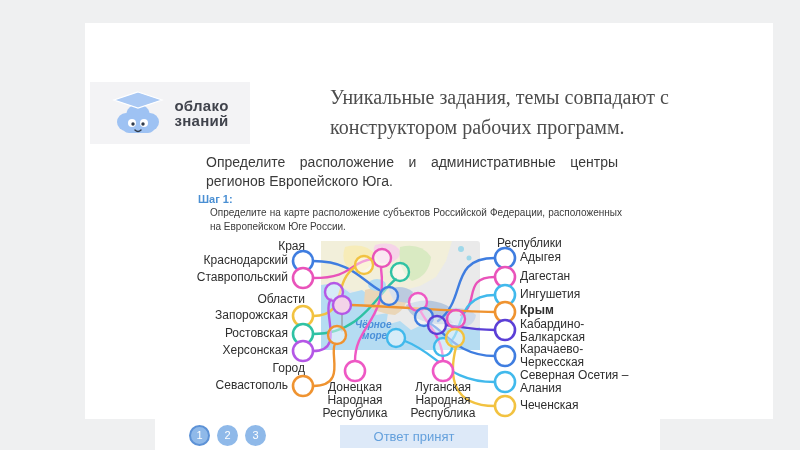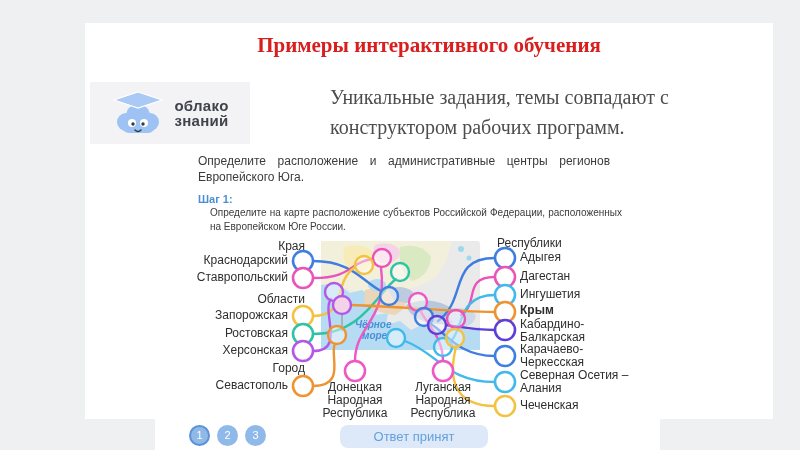--- a/index.html
+++ b/index.html
@@ -7,43 +7,42 @@
          font-family:"Liberation Sans",sans-serif;}
   .card{position:absolute;left:85px;top:23px;width:688px;height:396px;background:#ffffff;}
   .bottom-panel{position:absolute;left:155px;top:419px;width:505px;height:31px;background:#ffffff;}
   .title{position:absolute;left:85px;top:33px;width:688px;text-align:center;
          font-family:"Liberation Serif",serif;font-weight:bold;font-size:21px;color:#d91e1e;}
   .logo-box{position:absolute;left:90px;top:82px;width:160px;height:62px;background:#f3f3f5;
             display:flex;align-items:center;justify-content:center;gap:9px;}
   .logo-text{font-weight:bold;font-size:15px;line-height:15px;color:#40434c;letter-spacing:.3px;}
   .subtitle{position:absolute;left:330px;top:82px;width:440px;
             font-family:"Liberation Serif",serif;font-size:20px;line-height:1.5;color:#4d4d4d;}
-  .task{position:absolute;left:198px;top:153px;width:412px;font-size:12px;line-height:1.35;
+  .task{position:absolute;left:206px;top:153px;width:412px;font-size:14px;line-height:1.35;
         color:#3b3b3b;text-align:justify;}
   .step-label{position:absolute;left:198px;top:193px;font-size:11px;color:#4a8fd3;font-weight:bold;}
   .step-text{position:absolute;left:210px;top:206px;width:412px;font-size:10px;line-height:1.35;
              color:#3b3b3b;text-align:justify;}
   .net{position:absolute;left:150px;top:235px;}
   .lbl{position:absolute;font-size:12px;line-height:13px;color:#2e2e2e;white-space:nowrap;}
   .lbl.wrap{white-space:normal;}
   .hdr{color:#2e2e2e;}
   .pag{position:absolute;top:425px;width:21px;height:21px;border-radius:50%;background:#8fb9e9;
        color:#fff;font-size:11px;line-height:21px;text-align:center;box-sizing:border-box;}
   .pag.active{border:2px solid #5d92d6;line-height:17px;}
-  .answer-btn{position:absolute;left:340px;top:425px;width:148px;height:23px;border-radius:8px;
+  .answer-btn{position:absolute;left:340px;top:425px;width:148px;height:23px;border-radius:0;
               background:#dde9f8;color:#64a0dc;font-size:13px;line-height:23px;text-align:center;}
 </style>
 </head>
 <body>
 
 <div id="stage">
   <div class="card"></div>
   <div class="bottom-panel"></div>
 
-  <div class="title">Примеры интерактивного обучения</div>
 
   <div class="logo-box">
     <svg width="54" height="48" viewBox="0 0 54 48">
       <circle cx="15" cy="33" r="9" fill="#9ec2f3"></circle>
       <circle cx="27" cy="27" r="12" fill="#9ec2f3"></circle>
       <circle cx="39" cy="33" r="9" fill="#9ec2f3"></circle>
       <rect x="11" y="30" width="33" height="14" rx="7" fill="#9ec2f3"></rect>
       <polygon points="27,3 51,11 27,19 3,11" fill="#aac9f4" stroke="#ffffff" stroke-width="1.2"></polygon>
       <circle cx="21" cy="34" r="4" fill="#ffffff"></circle>
       <circle cx="33" cy="34" r="4" fill="#ffffff"></circle>

